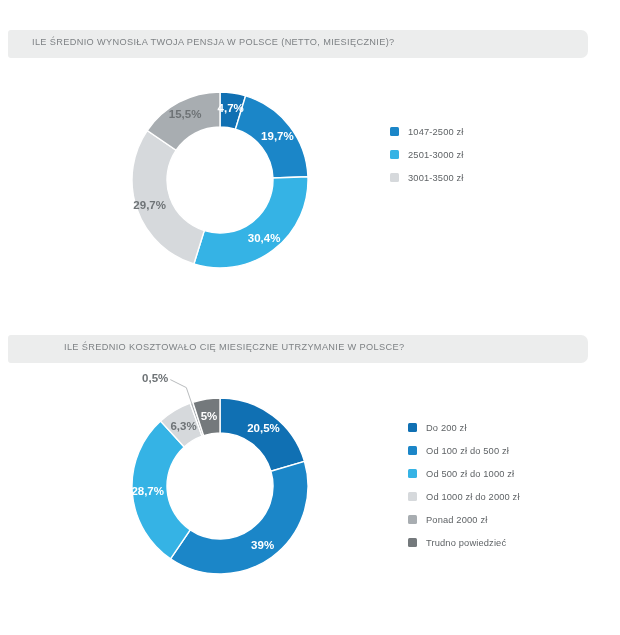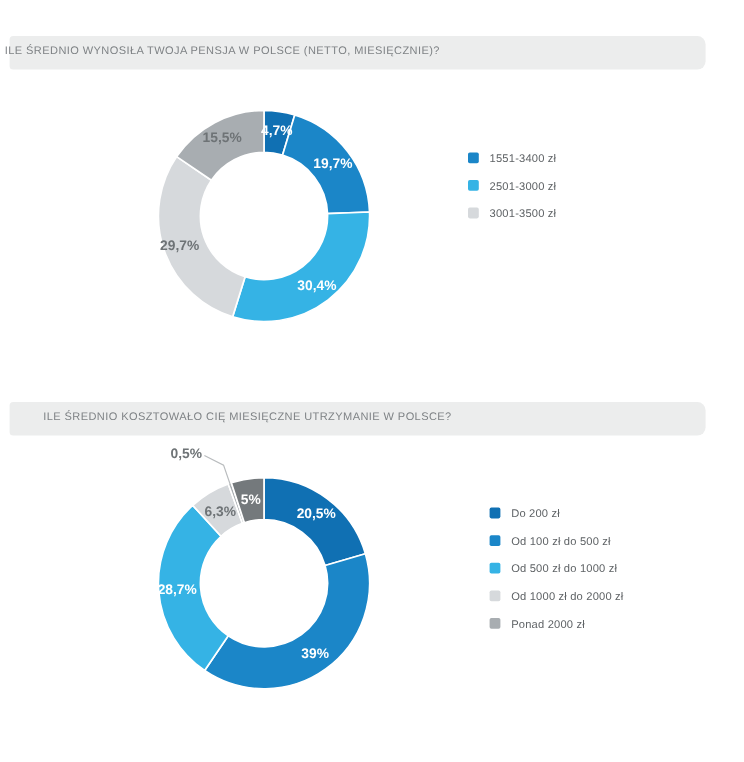--- a/index.html
+++ b/index.html
@@ -21,21 +21,21 @@
   .hdr-bar {
     position: absolute;
     left: 8px;
     width: 580px;
     height: 28px;
     background: #eceded;
     border-radius: 3px 7px 7px 3px;
   }
   .hdr-text {
     position: absolute;
-    left: 4px;
+    left: 32px;
     top: 7px;
     font-size: 9.2px;
     letter-spacing: 0.35px;
     color: #7e8285;
     white-space: nowrap;
     font-weight: 400;
   }
 
   
   .chart-wrap { position: absolute; }
@@ -95,21 +95,21 @@
             <text x="159.07494658285893" y="171.56430390196803" text-anchor="middle" class="slice-label on-dark">30,4%</text>
             <text x="44.66965592149181" y="138.5742284069846" text-anchor="middle" class="slice-label on-light">29,7%</text>
             <text x="80.13922883758727" y="48.15946055839234" text-anchor="middle" class="slice-label on-light">15,5%</text>
           </g>
       </svg>
     </div>
 
     <div class="legend" style="left:390px; top:120px;">
       <div class="legend-row">
         <span class="swatch" style="background:#1b86c8"></span>
-        <span class="legend-label">1551-3400 zł</span>
+        <span class="legend-label">1047-2500 zł</span>
       </div>
       <div class="legend-row">
         <span class="swatch" style="background:#35b3e5"></span>
         <span class="legend-label">2501-3000 zł</span>
       </div>
       <div class="legend-row">
         <span class="swatch" style="background:#d6d9dc"></span>
         <span class="legend-label">3001-3500 zł</span>
       </div>
     </div>
@@ -157,16 +157,20 @@
         <span class="legend-label">Od 500 zł do 1000 zł</span>
       </div>
       <div class="legend-row">
         <span class="swatch" style="background:#d6d9dc"></span>
         <span class="legend-label">Od 1000 zł do 2000 zł</span>
       </div>
       <div class="legend-row">
         <span class="swatch" style="background:#a8adb1"></span>
         <span class="legend-label">Ponad 2000 zł</span>
       </div>
+      <div class="legend-row">
+        <span class="swatch" style="background:#74797c"></span>
+        <span class="legend-label">Trudno powiedzieć</span>
+      </div>
     </div>
   </div>
 
 </div>
 
 </body></html>

